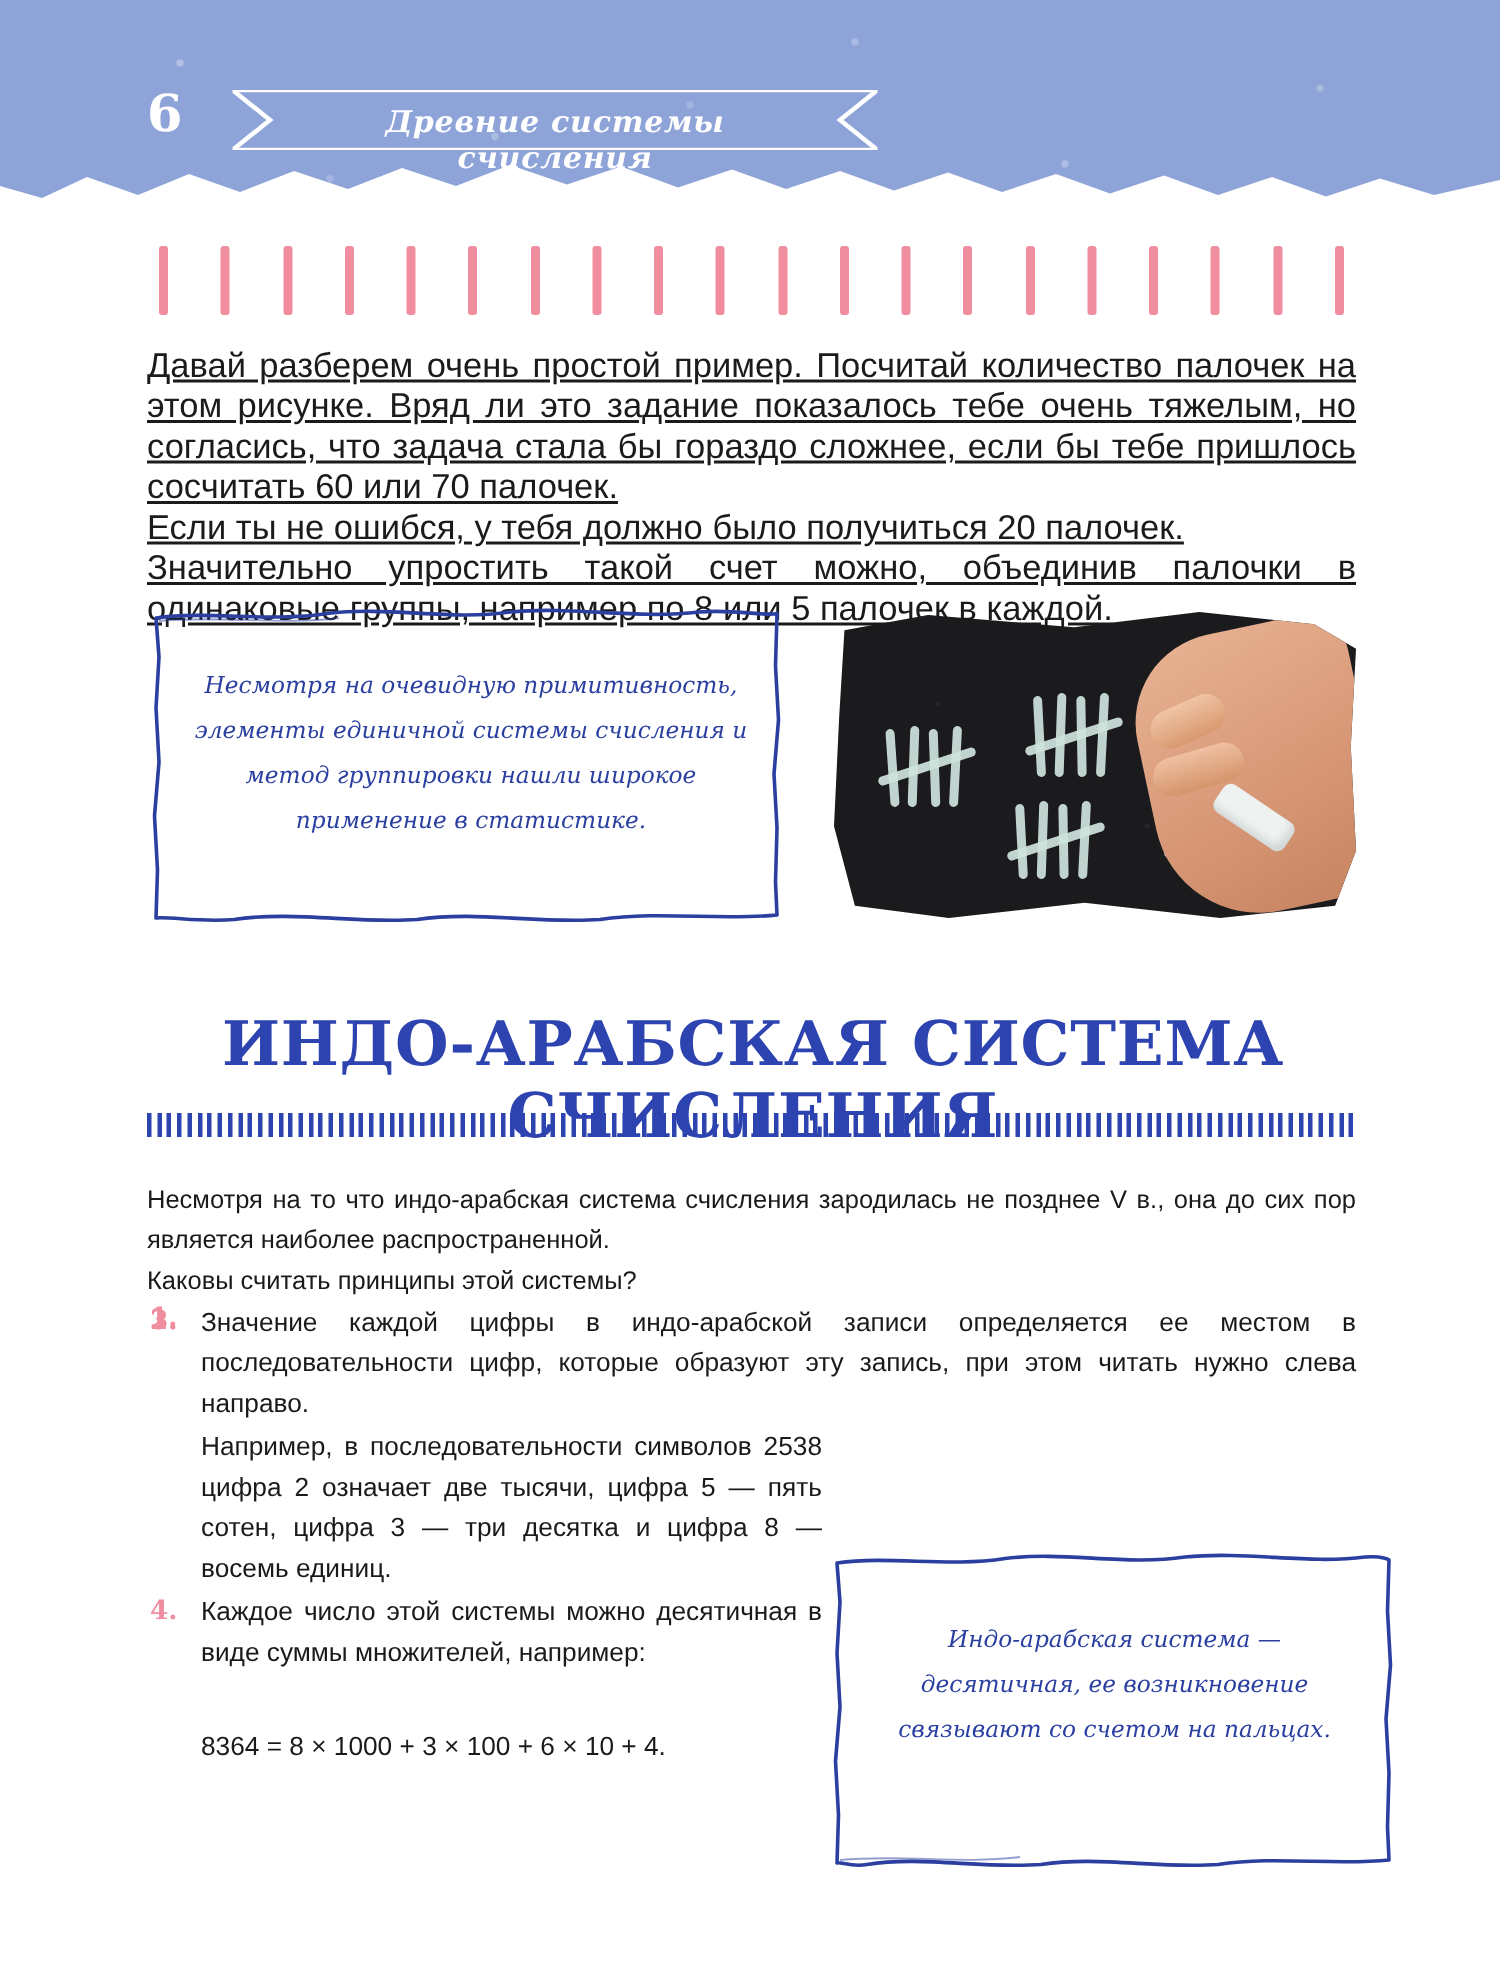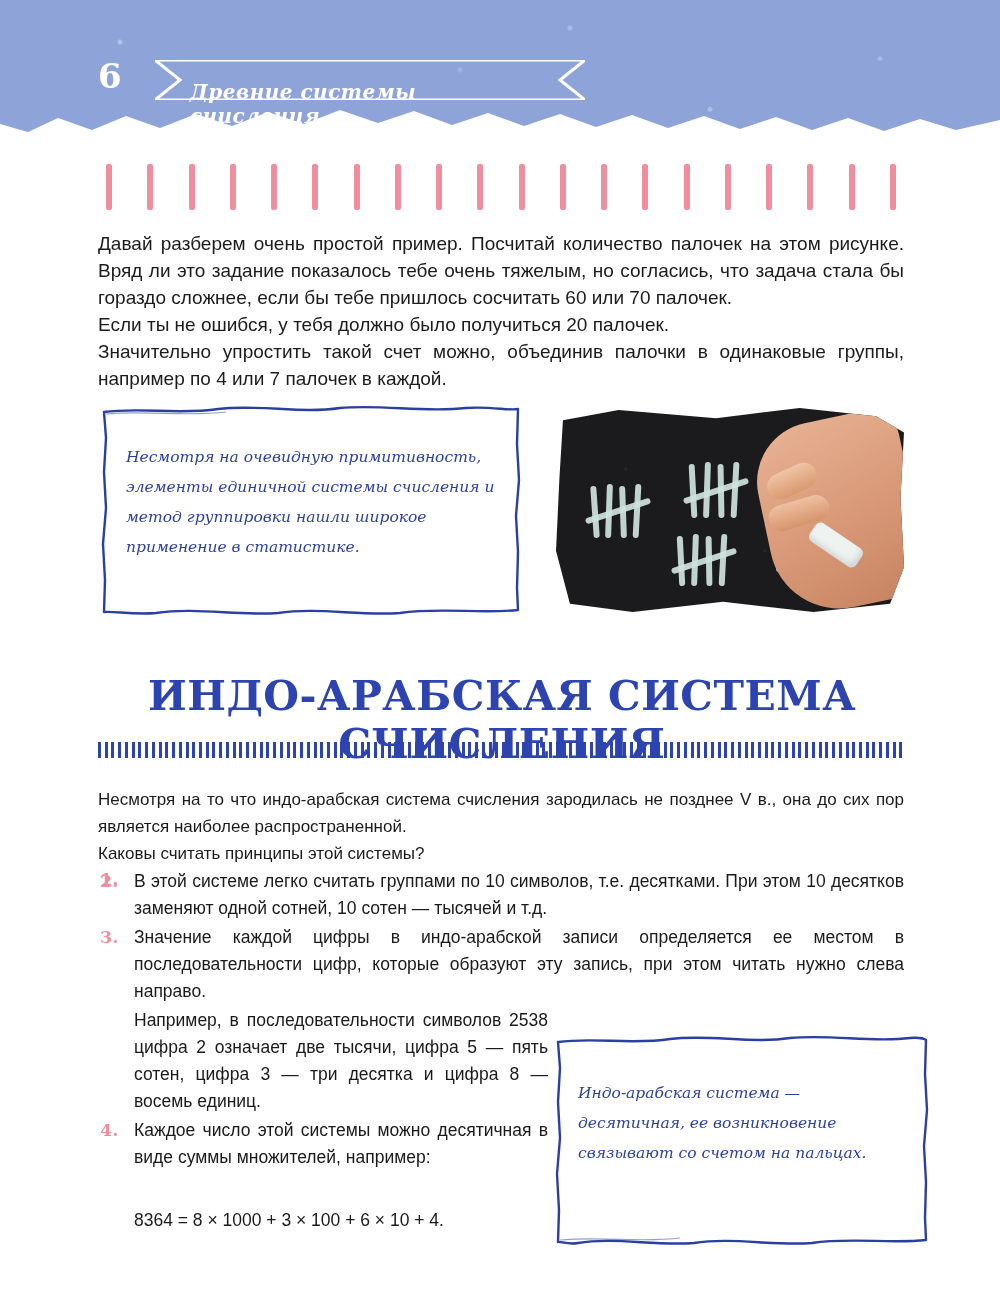--- a/index.html
+++ b/index.html
@@ -57,23 +57,23 @@
   .ribbon {
     position: absolute;
     left: 155px;
     top: 60px;
     width: 430px;
     height: 40px;
   }
   .ribbon-label {
     position: absolute;
     left: 190px;
-    top: 80px;
+    top: 69px;
     width: 360px;
-    text-align: left;
+    text-align: center;
     font-family: "DejaVu Serif", serif;
     font-style: italic;
     font-weight: bold;
     font-size: 20px;
     color: #ffffff;
     letter-spacing: .5px;
   }
 
   
   .sticks {
@@ -92,31 +92,33 @@
     background: #f08ea0;
     border-radius: 2px;
   }
 
   
   .intro {
     position: absolute;
     left: 98px;
     top: 230px;
     width: 806px;
-    font-size: 19px;
+    font-size: 23px;
     line-height: 27px;
     text-align: justify;
     color: #1b1b1b;
+    text-decoration: underline;
   }
   .intro p { margin: 0; }
 
   
   .note-box {
     position: absolute;
     border: 0;
+    text-align: center;
   }
   .note-box .frame { position: absolute; inset: 0; }
   .note-text {
     position: absolute;
     font-family: "DejaVu Serif", serif;
     font-style: italic;
     color: #2a3fa0;
     font-size: 15.5px;
     line-height: 30px;
   }
@@ -285,21 +287,21 @@
   <i class="stick"></i>
   <i class="stick"></i>
   <i class="stick"></i>
   <i class="stick"></i>
   <i class="stick"></i>
 </div>
 
 <div class="intro">
   <p>Давай разберем очень простой пример. Посчитай количество палочек на этом рисунке. Вряд ли это задание показалось тебе очень тяжелым, но согласись, что задача стала бы гораздо сложнее, если бы тебе пришлось сосчитать 60 или 70 палочек.</p>
   <p>Если ты не ошибся, у тебя должно было получиться 20 палочек.</p>
-  <p>Значительно упростить такой счет можно, объединив палочки в одинаковые группы, например по 4 или 7 палочек в каждой.</p>
+  <p>Значительно упростить такой счет можно, объединив палочки в одинаковые группы, например по 8 или 5 палочек в каждой.</p>
 </div>
 
 <div class="note-box" id="note1">
   <svg class="frame" viewBox="0 0 422 212" preserveAspectRatio="none">
     <path d="M4,8 C40,3 80,11 118,5 C160,0 200,10 240,4 C282,0 324,9 366,4 C390,2 410,7 418,5
              L417,40 L419,76 L416,112 L418,148 L417,184 L418,206
              C380,210 340,203 300,209 C258,212 218,203 178,209 C138,212 96,203 56,209 C34,211 14,207 4,208
              L5,176 L3,140 L6,104 L4,68 L6,34 Z" fill="none" stroke="#2a3fa0" stroke-width="2.4" stroke-linejoin="round"></path>
     <path d="M6,10 C46,6 86,13 126,8" fill="none" stroke="#2a3fa0" stroke-width="1.2" opacity=".5"></path>
   </svg>
@@ -471,21 +473,20 @@
   <p>Несмотря на то что индо-арабская система счисления зародилась не позднее V в., она до сих пор является наиболее распространенной.</p>
   <p>Каковы считать принципы этой системы?</p>
 </div>
 
 <ol class="principles">
   <li>
     <span class="num">1.</span>
   </li>
   <li>
     <span class="num">2.</span>
-    <span>В этой системе легко считать группами по 10 символов, т.е. десятками. При этом 10 десятков заменяют одной сотней, 10 сотен — тысячей и т.д.</span>
   </li>
   <li>
     <span class="num">3.</span>
     <span>Значение каждой цифры в индо-арабской записи определяется ее местом в последовательности цифр, которые образуют эту запись, при этом читать нужно слева направо.</span>
   </li>
   <li class="narrow">
     <span class="num"></span>
     <span>Например, в последовательности символов 2538 цифра 2 означает две тысячи, цифра 5 — пять сотен, цифра 3 — три десятка и цифра 8 — восемь единиц.</span>
   </li>
   <li class="narrow">

